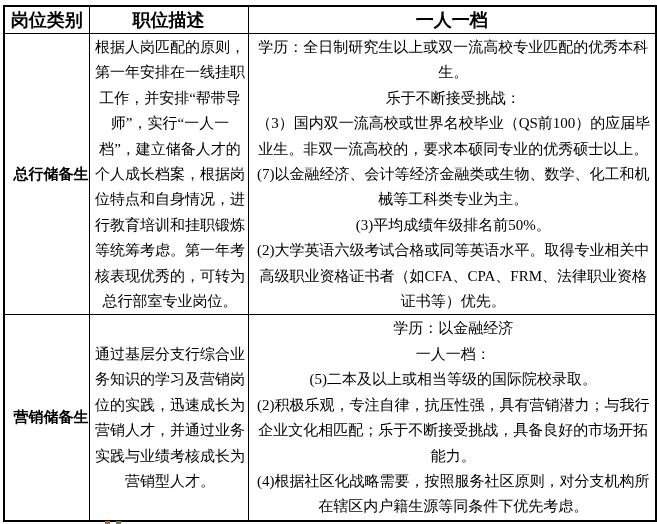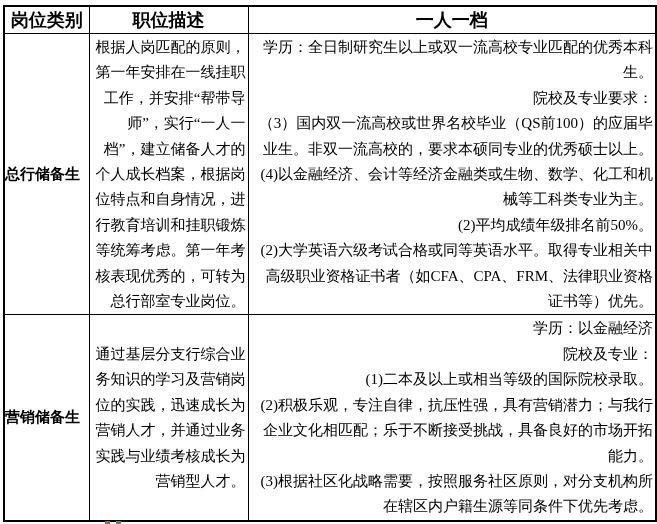--- a/index.html
+++ b/index.html
@@ -39,31 +39,31 @@
     padding: 0;
     line-height: 26px;
   }
   .doc-table td {
     font-size: 15px;
     line-height: 25.4px;
     vertical-align: top;
     padding: 1px 2px 0 5px;
   }
   .doc-table td.cat-cell {
-    text-align: left;
+    text-align: right;
     vertical-align: middle;
     font-weight: bold;
     padding: 0;
   }
   .doc-table td.mid {
     vertical-align: middle;
   }
   .para {
     margin: 0;
-    text-align: right;
+    text-align: center;
     word-break: break-word;
   }
   .artifact {
     position: absolute;
     height: 3px;
     width: 5px;
     bottom: 0;
   }
   .artifact.a1 { left: 105px; background: #b4641e; }
   .artifact.a2 { left: 116px; background: #6e7a50; }
@@ -87,38 +87,38 @@
       </tr>
     </thead>
     <tbody>
       <tr style="height:278px;">
         <td class="cat-cell">总行储备生</td>
         <td>
             <div class="para">根据人岗匹配的原则，第一年安排在一线挂职工作，并安排“帮带导师”，实行“一人一档”，建立储备人才的个人成长档案，根据岗位特点和自身情况，进行教育培训和挂职锻炼等统筹考虑。第一年考核表现优秀的，可转为总行部室专业岗位。</div>
           </td>
         <td>
             <div class="para">学历：全日制研究生以上或双一流高校专业匹配的优秀本科生。</div>
-            <div class="para">院校及专业要求：</div>
+            <div class="para">乐于不断接受挑战：</div>
             <div class="para">（3）国内双一流高校或世界名校毕业（QS前100）的应届毕业生。非双一流高校的，要求本硕同专业的优秀硕士以上。</div>
-            <div class="para">(4)以金融经济、会计等经济金融类或生物、数学、化工和机械等工科类专业为主。</div>
-            <div class="para">(2)平均成绩年级排名前50%。</div>
+            <div class="para">(7)以金融经济、会计等经济金融类或生物、数学、化工和机械等工科类专业为主。</div>
+            <div class="para">(3)平均成绩年级排名前50%。</div>
             <div class="para">(2)大学英语六级考试合格或同等英语水平。取得专业相关中高级职业资格证书者（如CFA、CPA、FRM、法律职业资格证书等）优先。</div>
           </td>
       </tr>
       <tr style="height:200px;">
         <td class="cat-cell">营销储备生</td>
         <td class="mid">
             <div class="para">通过基层分支行综合业务知识的学习及营销岗位的实践，迅速成长为营销人才，并通过业务实践与业绩考核成长为营销型人才。</div>
           </td>
         <td>
             <div class="para">学历：以金融经济</div>
-            <div class="para">院校及专业：</div>
-            <div class="para">(1)二本及以上或相当等级的国际院校录取。</div>
+            <div class="para">一人一档：</div>
+            <div class="para">(5)二本及以上或相当等级的国际院校录取。</div>
             <div class="para">(2)积极乐观，专注自律，抗压性强，具有营销潜力；与我行企业文化相匹配；乐于不断接受挑战，具备良好的市场开拓能力。</div>
-            <div class="para">(3)根据社区化战略需要，按照服务社区原则，对分支机构所在辖区内户籍生源等同条件下优先考虑。</div>
+            <div class="para">(4)根据社区化战略需要，按照服务社区原则，对分支机构所在辖区内户籍生源等同条件下优先考虑。</div>
           </td>
       </tr>
     </tbody>
   </table>
 
   <div class="artifact a1"></div>
   <div class="artifact a2"></div>
 
 </div>
 

